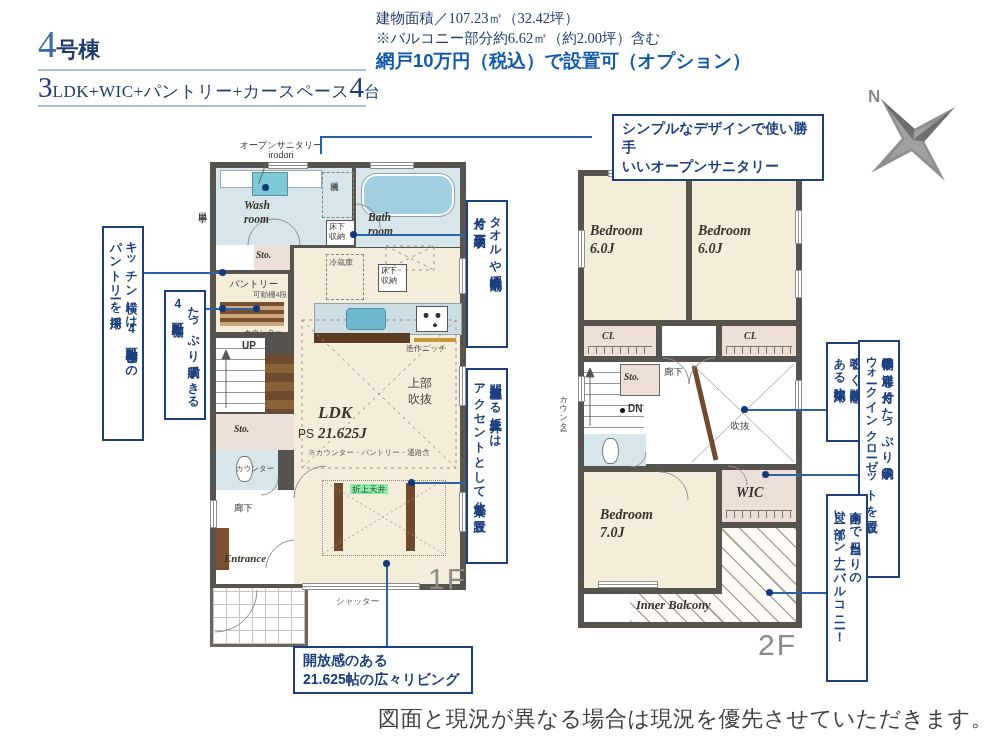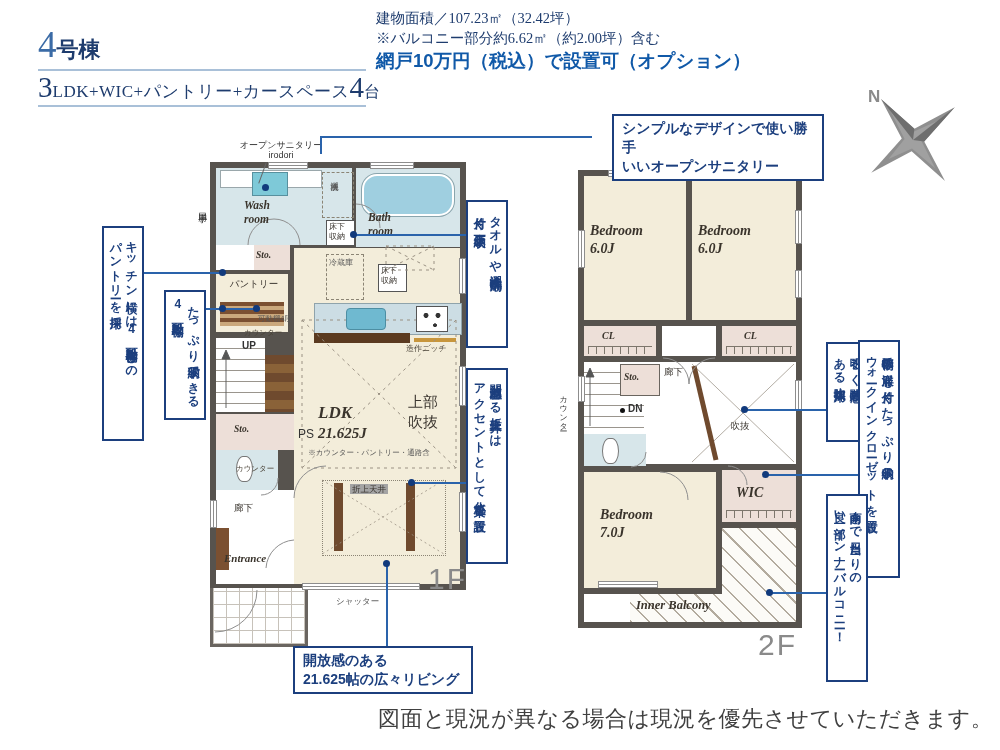--- a/index.html
+++ b/index.html
@@ -105,40 +105,40 @@
     <div class="abs" style="left:104px;top:171px;width:96px;height:10px;background:#5a3a20;z-index:5;"></div>
     <div class="abs" style="left:204px;top:176px;width:42px;height:4px;background:#c8963c;z-index:5;"></div>
     <div class="lbl" style="left:196px;top:182px;font-size:8px;color:#4a4338;">造作ニッチ</div>
 
     <div class="rname" style="left:34px;top:36px;width:80px;font-size:11.5px;">Wash
 room</div>
     <div class="rname" style="left:158px;top:48px;width:80px;font-size:11.5px;">Bath
 room</div>
     <div class="rname" style="left:46px;top:88px;width:32px;font-size:9.5px;">Sto.</div>
     <div class="lbl" style="left:14px;top:116px;width:60px;font-size:9.5px;text-align:center;">パントリー</div>
-    <div class="lbl" style="left:22px;top:128px;width:60px;font-size:7.5px;text-align:right;color:#555;margin-top:24px;">可動棚4段</div>
+    <div class="lbl" style="left:30px;top:128px;width:60px;font-size:7.5px;text-align:center;color:#555;">可動棚4段</div>
     <div class="shelf" style="left:10px;top:140px;width:64px;height:24px;"></div>
     <div class="lbl" style="left:32px;top:178px;font-size:10px;font-weight:bold;color:#333;">UP</div>
     <div class="lbl" style="left:34px;top:166px;width:56px;font-size:7.5px;color:#4a4338;">カウンター</div>
     <div class="rname" style="left:24px;top:262px;width:40px;font-size:9.5px;">Sto.</div>
     <div class="lbl" style="left:88px;top:265px;font-size:12px;color:#333;">PS</div>
     <div class="abs" style="left:26px;top:294px;width:15px;height:24px;background:#fff;border:1px solid #777;border-radius:45%/55%;z-index:5;"></div>
     <div class="lbl" style="left:26px;top:302px;width:56px;font-size:7.5px;color:#4a4338;">カウンター</div>
     <div class="lbl" style="left:24px;top:340px;font-size:9.5px;">廊下</div>
     <div class="rname" style="left:14px;top:390px;width:62px;font-size:11px;">Entrance</div>
     <div class="rname" style="left:108px;top:240px;width:96px;font-size:17px;">LDK</div>
     <div class="rname" style="left:108px;top:262px;width:96px;font-size:15px;">21.625J</div>
     <div class="lbl" style="left:94px;top:286px;width:130px;font-size:7.5px;text-align:center;color:#555;">※カウンター・パントリー・通路含</div>
-    <div class="lbl" style="left:198px;top:230px;font-size:15px;line-height:1.3;text-align:center;">上部
+    <div class="lbl" style="left:198px;top:214px;font-size:12px;line-height:1.3;text-align:center;">上部
 吹抜</div>
 
     <div class="dashedbox" style="left:112px;top:318px;width:122px;height:74px;border-style:dotted;"></div>
     <div class="abs" style="left:124px;top:321px;width:9px;height:68px;background:#6f4a2e;z-index:5;"></div>
     <div class="abs" style="left:196px;top:321px;width:9px;height:68px;background:#6f4a2e;z-index:5;"></div>
-    <div class="lbl" style="left:140px;top:322px;font-size:8.5px;background:#a3a3a3;padding:0 2px;">折上天井</div>
+    <div class="lbl" style="left:140px;top:322px;font-size:8.5px;background:#86efac;padding:0 2px;">折上天井</div>
 
     <div class="win" style="left:58px;top:0px;width:40px;height:7px;"></div>
     <div class="win" style="left:160px;top:0px;width:44px;height:7px;"></div>
     <div class="winv" style="left:249px;top:96px;width:7px;height:36px;"></div>
     <div class="winv" style="left:249px;top:204px;width:7px;height:40px;"></div>
     <div class="winv" style="left:249px;top:330px;width:7px;height:40px;"></div>
     <div class="winv" style="left:0px;top:338px;width:7px;height:28px;"></div>
     <div class="win" style="left:92px;top:421px;width:118px;height:7px;"></div>
 
     <svg class="overlay" width="256" height="428">

